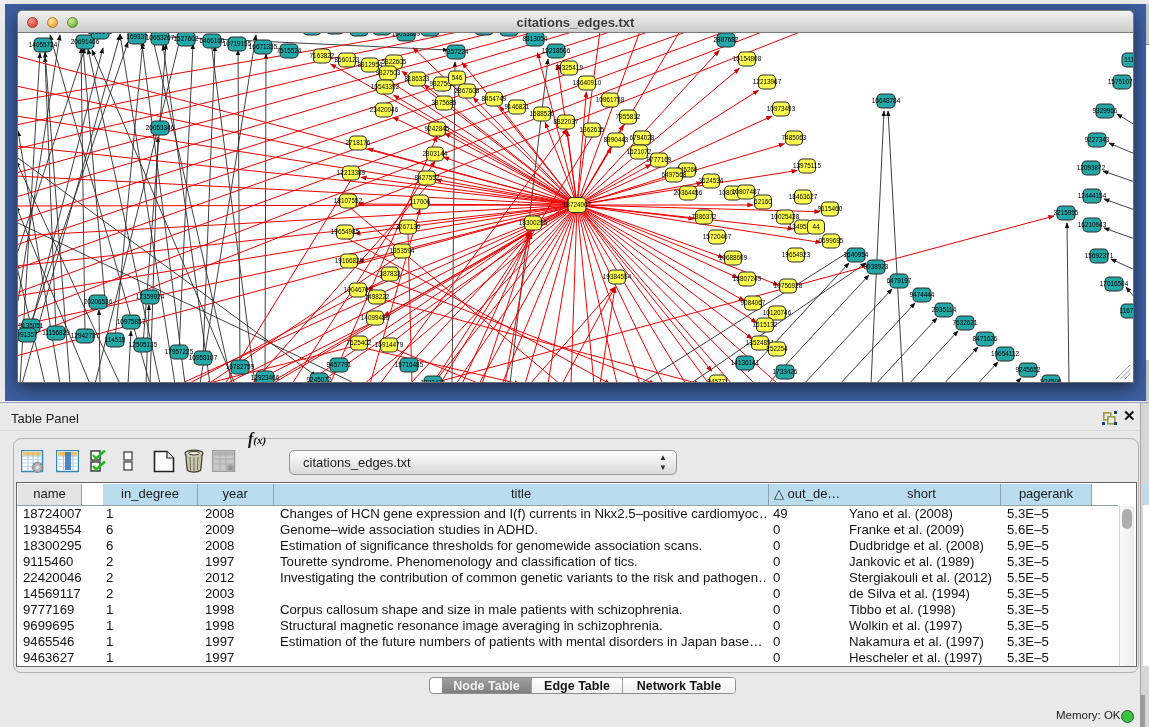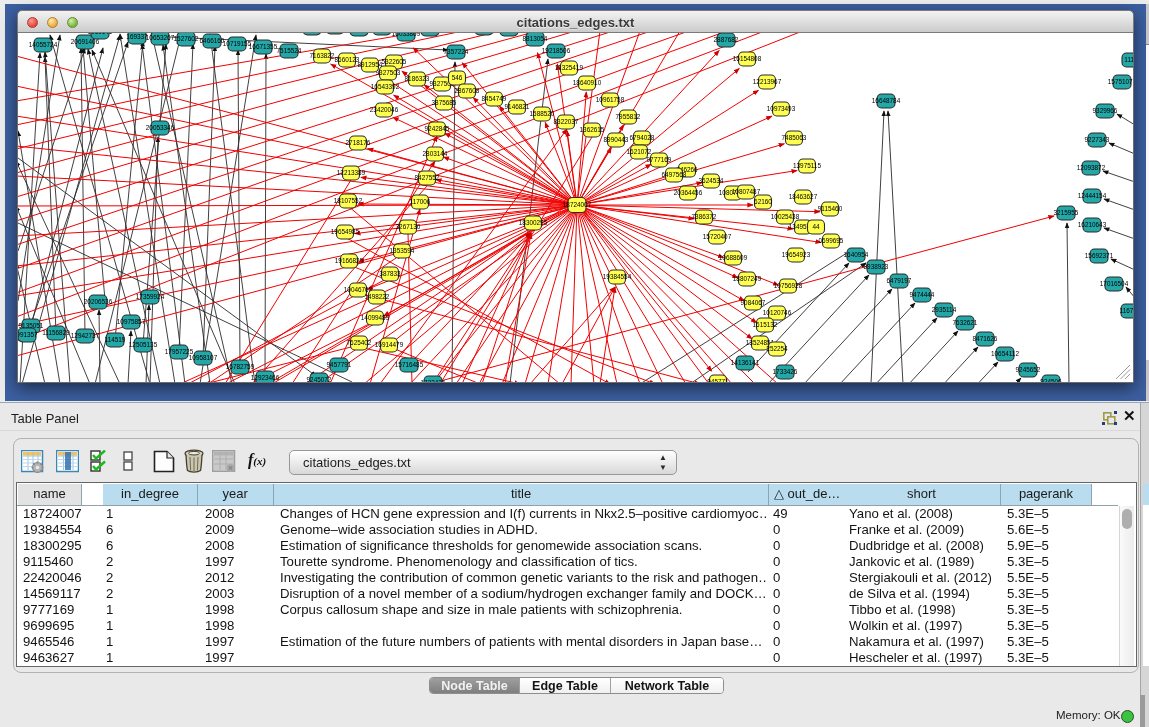--- a/index.html
+++ b/index.html
@@ -39,21 +39,21 @@
 
 #tablebox { left:16px; top:482px; width:1121px; height:185px; background:#fff; border:1px solid #666; }
 .hcell { position:absolute; top:484px; height:21px; background:#b9dcef; border-right:1px solid #8fa4b2;
   font-size:13px; color:#1a1a1a; text-align:center; line-height:20px; overflow:hidden; }
 #hdrline { left:17px; top:505px; width:1101px; height:1px; background:#93a0a8; }
 .row { position:absolute; left:0; width:1100px; height:16px; font-size:13.2px; color:#131313; white-space:nowrap; }
 .row span { position:absolute; top:0; display:block; overflow:hidden; }
 #vsb { left:1119px; top:506px; width:15px; height:160px; background:linear-gradient(90deg,#fafafa,#ececec); border-left:1px solid #d5d5d5;}
 #vsb .thumb { position:absolute; left:2px; top:3px; width:10px; height:20px; background:#aeaeae; border-radius:5px; }
 
-#tabs { left:429px; top:677px; height:17px; border:1px solid #8e8e8e; border-radius:4px; overflow:hidden; background:#fff; }
+#tabs { left:429px; top:677px; height:17px; border:1px solid #8e8e8e; border-radius:4px; overflow:hidden; background:#fff;padding-left:12px; }
 .seg { float:left; height:17px; font-size:12.5px; font-weight:bold; text-align:center; line-height:16px; color:#141414;
   background:linear-gradient(#ffffff,#eeeeee); border-right:1px solid #a0a0a0; }
 .seg.sel { background:linear-gradient(#9f9f9f,#7b7b7b); color:#f2f2f2; }
 #mem { left:1056px; top:709px; font-size:11.5px; color:#1c1c1c; }
 #memdot { left:1121px; top:710px; width:13px; height:13px; border-radius:50%; background:#38c43e; border:1.5px solid #2e4d2e; }
 #rstrip { left:1140px; top:403px; width:9px; height:324px; background:#d6d6d6; border-left:1px solid #a5a5a5; }
 #rstrip-blue { left:1143px; top:484px; width:6px; height:21px; background:#b9dcef; }
 #rstrip-white { left:1143px; top:505px; width:6px; height:161px; background:#fff; }
 #rstrip-dark { left:1140px; top:695px; width:5px; height:32px; background:#9a9a9a; }
 </style>
@@ -617,21 +617,21 @@
 <div class="abs" style="left:212px;top:450px;width:24px;height:22px"><svg width="24" height="22" viewBox="0 0 24 22">
       <rect x="0.5" y="0.5" width="22" height="21" fill="#c9c9c9" stroke="#9e9e9e" stroke-width="1.5"></rect>
       <rect x="2" y="2" width="19" height="3.5" fill="#b3b3b3"></rect>
       <line x1="8" y1="2" x2="8" y2="20" stroke="#aeaeae"></line>
       <line x1="14" y1="2" x2="14" y2="20" stroke="#aeaeae"></line>
       <line x1="2" y1="9" x2="21" y2="9" stroke="#aeaeae"></line>
       <line x1="2" y1="14" x2="21" y2="14" stroke="#aeaeae"></line>
       <circle cx="18.5" cy="18" r="4" fill="#a9a9a9"></circle>
       <path d="M16.8 16.3 L20.2 19.7 M20.2 16.3 L16.8 19.7" stroke="#8a8a8a" stroke-width="1.3"></path>
     </svg></div>
-<div class="abs" style="left:248px;top:451px;width:26px;height:21px;font-family:'Liberation Serif',serif;font-style:italic;font-weight:bold;font-size:16px;color:#111"><i>f</i><span style="font-size:11px">(x)</span></div>
+<div class="abs" style="left:248px;top:430px;width:26px;height:21px;font-family:'Liberation Serif',serif;font-style:italic;font-weight:bold;font-size:16px;color:#111"><i>f</i><span style="font-size:11px">(x)</span></div>
 <div id="combo" class="abs">citations_edges.txt<span class="arr">▲<br>▼</span></div>
 <div id="tablebox" class="abs"></div>
 <div class="hcell" style="left:18px;width:64px;background:#e3e3e3;">name</div>
 <div class="hcell" style="left:103px;width:95px;background:#b9dcef;">in_degree</div>
 <div class="hcell" style="left:198px;width:75.5px;background:#b9dcef;">year</div>
 <div class="hcell" style="left:273.5px;width:495.0px;background:#b9dcef;">title</div>
 <div class="hcell" style="left:768.5px;width:74.5px;background:#b9dcef;text-align:left;padding-left:5px;"><span style="position:static;display:inline">△</span> out_de…</div>
 <div class="hcell" style="left:843px;width:158px;background:#b9dcef;">short</div>
 <div class="hcell" style="left:1001px;width:91px;background:#b9dcef;">pagerank</div>
 <div id="hdrline" class="abs"></div>
@@ -677,38 +677,38 @@
     <span style="left:205px;width:60px">2012</span>
     <span style="left:280px;width:487px">Investigating the contribution of common genetic variants to the risk and pathogen…</span>
     <span style="left:773px;width:60px">0</span>
     <span style="left:849px;width:150px">Stergiakouli et al. (2012)</span>
     <span style="left:1007px;width:80px">5.5E–5</span>
   </div>
 <div class="row abs" style="top:586px">
     <span style="left:23px;width:80px">14569117</span>
     <span style="left:106px;width:60px">2</span>
     <span style="left:205px;width:60px">2003</span>
-    <span style="left:280px;width:487px">Disruption of a novel member of a sodium/hydrogen exchanger family and DOCK…</span>
     <span style="left:773px;width:60px">0</span>
     <span style="left:849px;width:150px">de Silva et al. (1994)</span>
     <span style="left:1007px;width:80px">5.3E–5</span>
   </div>
 <div class="row abs" style="top:602px">
     <span style="left:23px;width:80px">9777169</span>
     <span style="left:106px;width:60px">1</span>
     <span style="left:205px;width:60px">1998</span>
     <span style="left:280px;width:487px">Corpus callosum shape and size in male patients with schizophrenia.</span>
     <span style="left:773px;width:60px">0</span>
     <span style="left:849px;width:150px">Tibbo et al. (1998)</span>
     <span style="left:1007px;width:80px">5.3E–5</span>
   </div>
 <div class="row abs" style="top:618px">
     <span style="left:23px;width:80px">9699695</span>
     <span style="left:106px;width:60px">1</span>
     <span style="left:205px;width:60px">1998</span>
+    <span style="left:280px;width:487px">Structural magnetic resonance image averaging in schizophrenia.</span>
     <span style="left:773px;width:60px">0</span>
     <span style="left:849px;width:150px">Wolkin et al. (1997)</span>
     <span style="left:1007px;width:80px">5.3E–5</span>
   </div>
 <div class="row abs" style="top:634px">
     <span style="left:23px;width:80px">9465546</span>
     <span style="left:106px;width:60px">1</span>
     <span style="left:205px;width:60px">1997</span>
     <span style="left:280px;width:487px">Estimation of the future numbers of patients with mental disorders in Japan base…</span>
     <span style="left:773px;width:60px">0</span>

